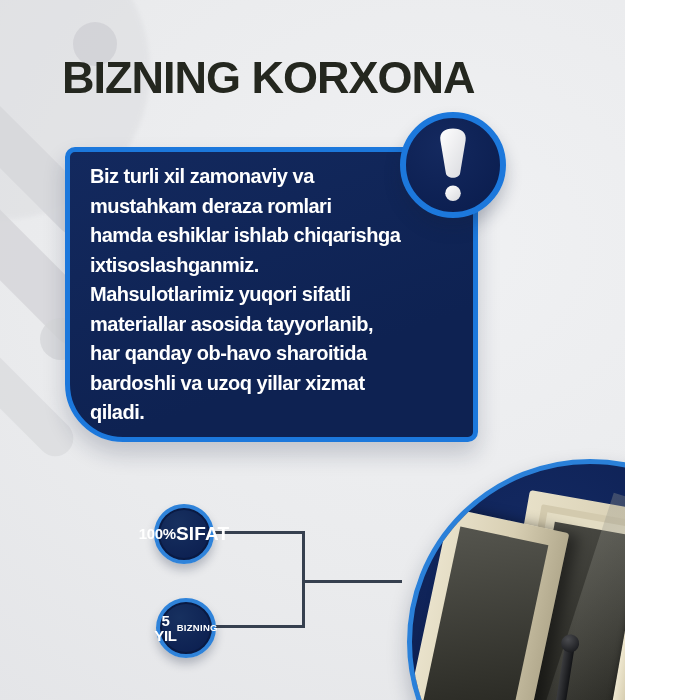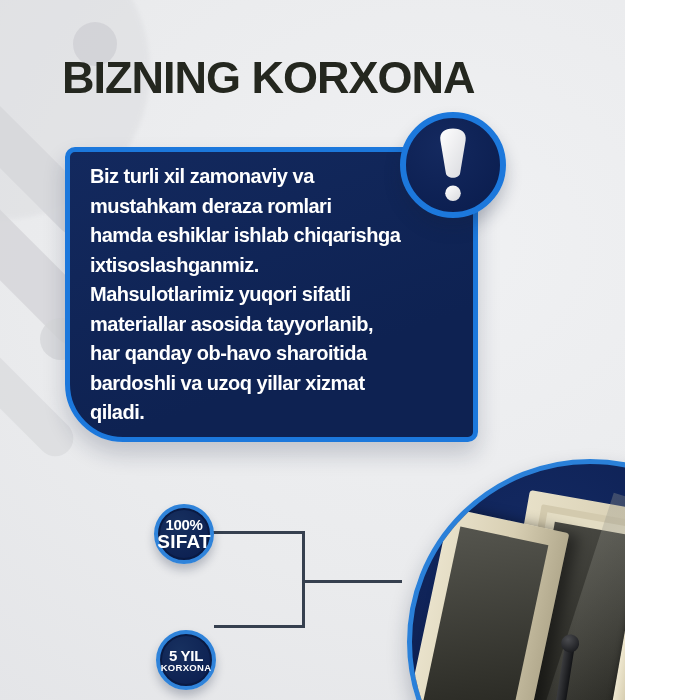--- a/index.html
+++ b/index.html
@@ -120,25 +120,25 @@
   .cline-v{left:302px; top:531px; width:3px; height:97px;}
   .cline-m{left:302px; top:580px; width:100px; height:3px;}
 
   
   .badge{
     position:absolute; width:60px; height:60px; box-sizing:border-box;
     border-radius:50%; z-index:3;
     background:radial-gradient(circle at 38% 30%, #17305f 0%, #0d2152 75%);
     border:4px solid #2f83da;
     box-shadow:inset 0 0 0 2px #0a1a42, 0 6px 10px rgba(20,30,60,.25);
-    display:flex; flex-direction:column; align-items:center; justify-content:center;
+    display:flex; flex-direction:row; align-items:center; justify-content:center;
     color:#fff; text-align:center; line-height:1.02;
   }
   .badge-quality{left:154px; top:504px;}
-  .badge-warranty{left:156px; top:630px;}
+  .badge-warranty{left:156px; top:598px;}
   .badge .l1{font-size:15px; font-weight:bold; letter-spacing:-0.3px;}
   .badge-quality .l2{font-size:19px; font-weight:bold; letter-spacing:0.2px;}
   .badge-warranty .l2{font-size:9.5px; font-weight:bold; letter-spacing:0.3px;}
 </style>
 </head>
 <body>
 
 <div class="canvas">
 
   <div class="deco deco-big-blob"></div>
@@ -179,21 +179,21 @@
   <div class="cline cline-b"></div>
   <div class="cline cline-v"></div>
   <div class="cline cline-m"></div>
 
   <div class="badge badge-quality">
     <span class="l1">100%</span>
     <span class="l2">SIFAT</span>
   </div>
   <div class="badge badge-warranty">
     <span class="l1">5 YIL</span>
-    <span class="l2">KORXONA</span>
+    <span class="l2">BIZNING</span>
   </div>
 
   <div class="big-circle">
     <div class="photo">
       <div class="sash-main">
         <div class="inner"></div>
         <div class="glass"></div>
         <div class="mullion"></div>
       </div>
       <div class="sash-open">

